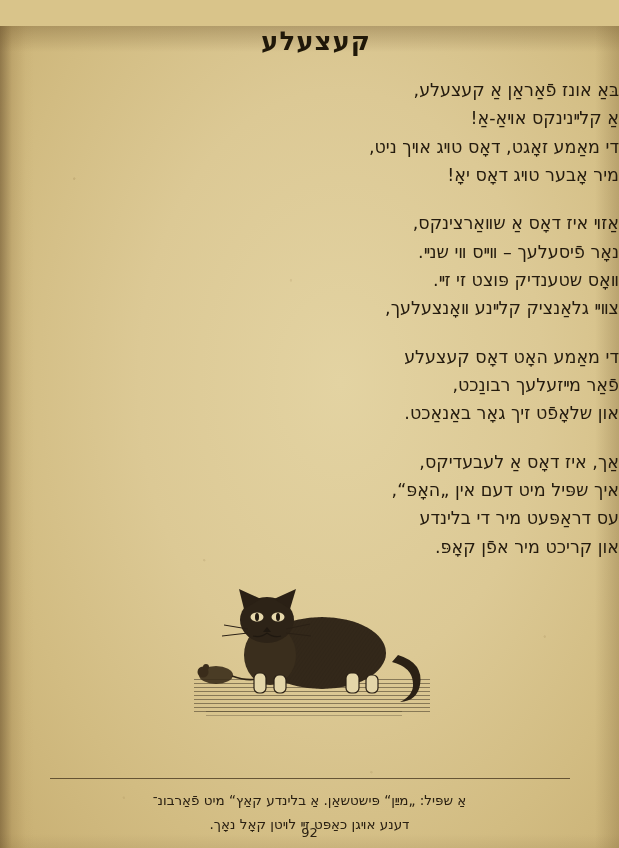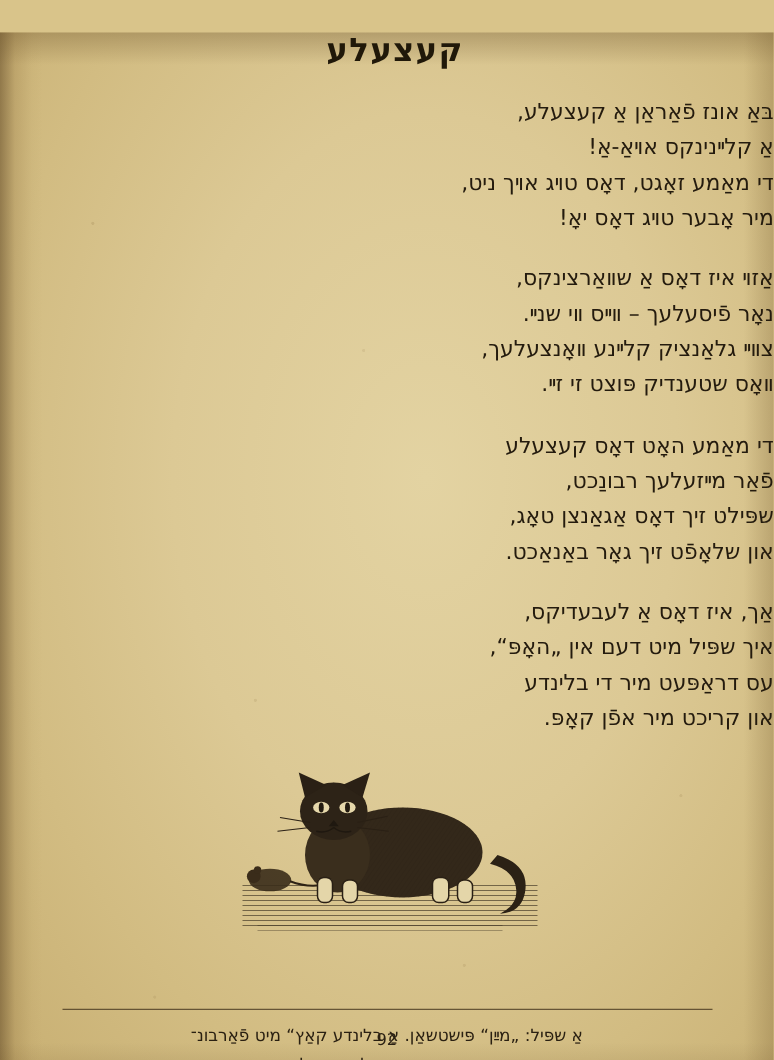--- a/index.html
+++ b/index.html
@@ -155,28 +155,27 @@
     <div class="stanza">
       <div class="line">בּאַ אונז פֿאַראַן אַ קעצעלע,</div>
       <div class="line">אַ קלײנינקס אױאַ-אַ!</div>
       <div class="line">די מאַמע זאָגט, דאָס טױג אױך ניט,</div>
       <div class="line">מיר אָבער טױג דאָס יאָ!</div>
     </div>
 
     <div class="stanza">
       <div class="line">אַזױ איז דאָס אַ שװאַרצינקס,</div>
       <div class="line">נאָר פֿיסעלעך – װײס װי שנײ.</div>
+      <div class="line">װאָס שטענדיק פּוצט זי זײ.</div>
       <div class="line">צװײ גלאַנציק קלײנע װאָנצעלעך,</div>
-      <div class="line">װאָס שטענדיק פּוצט זי זײ.</div>
     </div>
 
     <div class="stanza">
       <div class="line">די מאַמע האָט דאָס קעצעלע</div>
       <div class="line">פֿאַר מײזעלעך רבונַכט,</div>
-      <div class="line">שפּילט זיך דאָס אַגאַנצן טאָג,</div>
       <div class="line">און שלאָפֿט זיך גאָר באַנאַכט.</div>
     </div>
 
     <div class="stanza">
       <div class="line">אַך, איז דאָס אַ לעבעדיקס,</div>
       <div class="line">איך שפּיל מיט דעם אין „האָפּ“,</div>
       <div class="line">עס דראַפּעט מיר די בלינדע</div>
       <div class="line">און קריכט מיר אפֿן קאָפּ.</div>
     </div>
 

